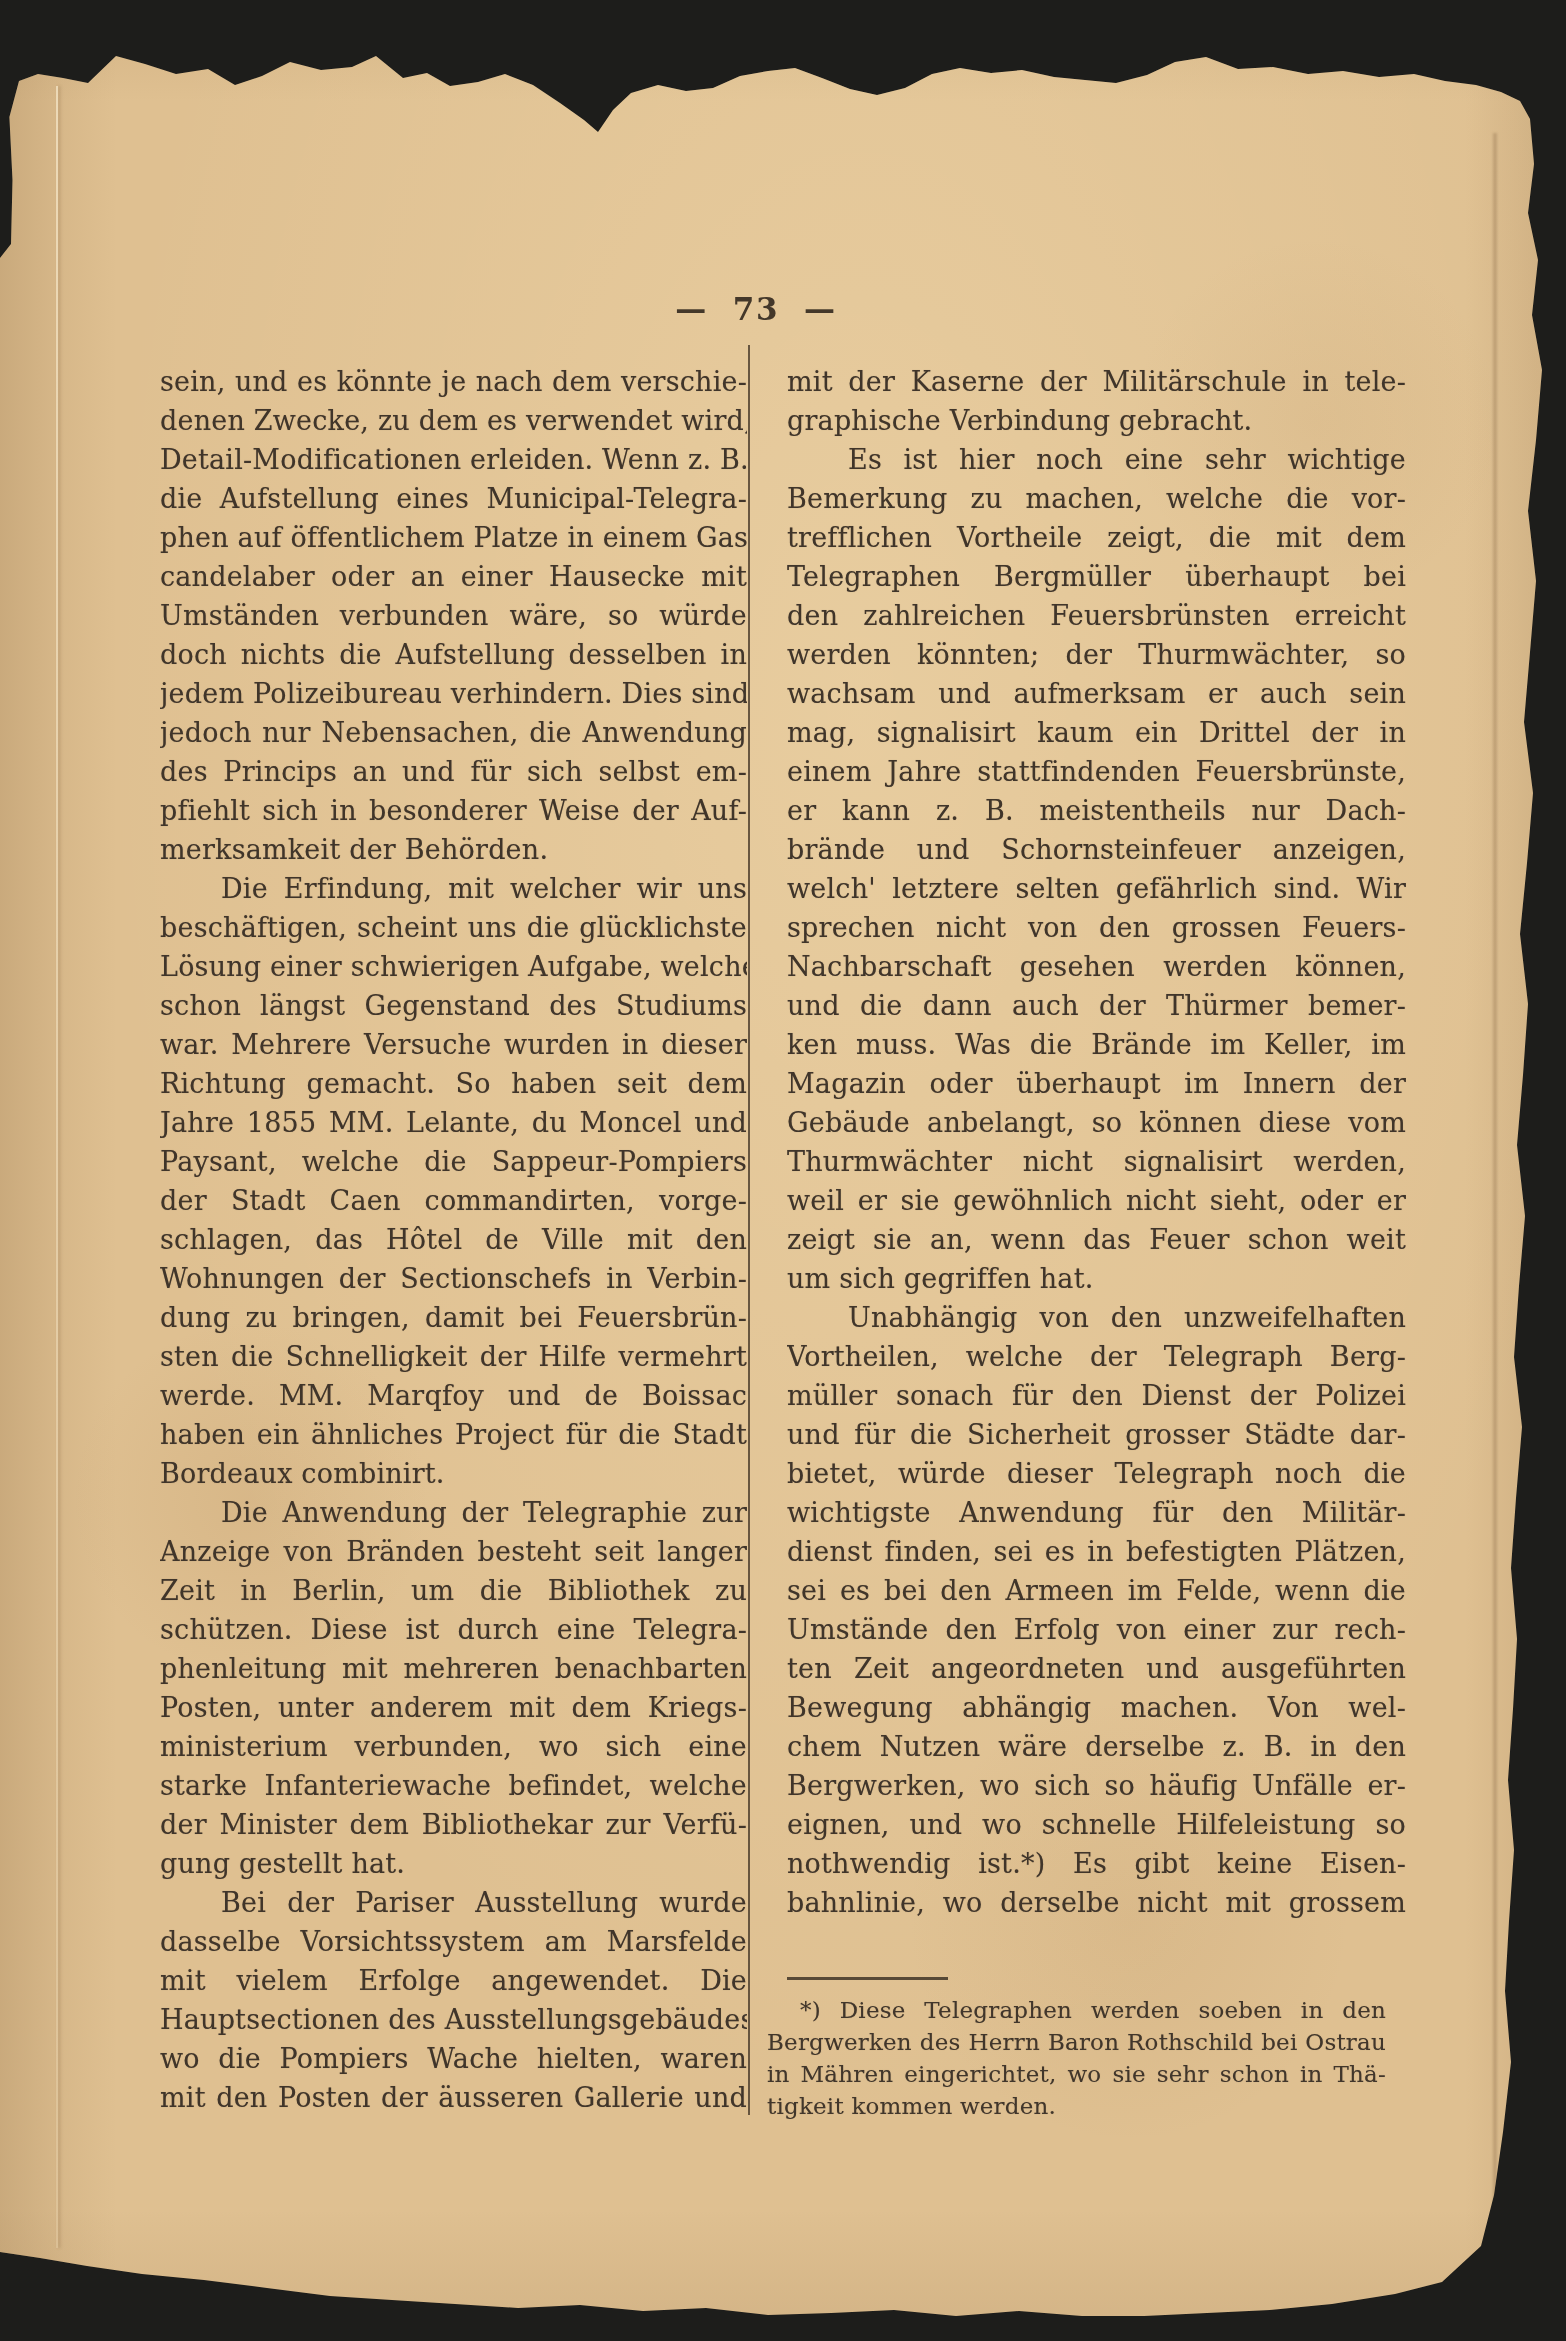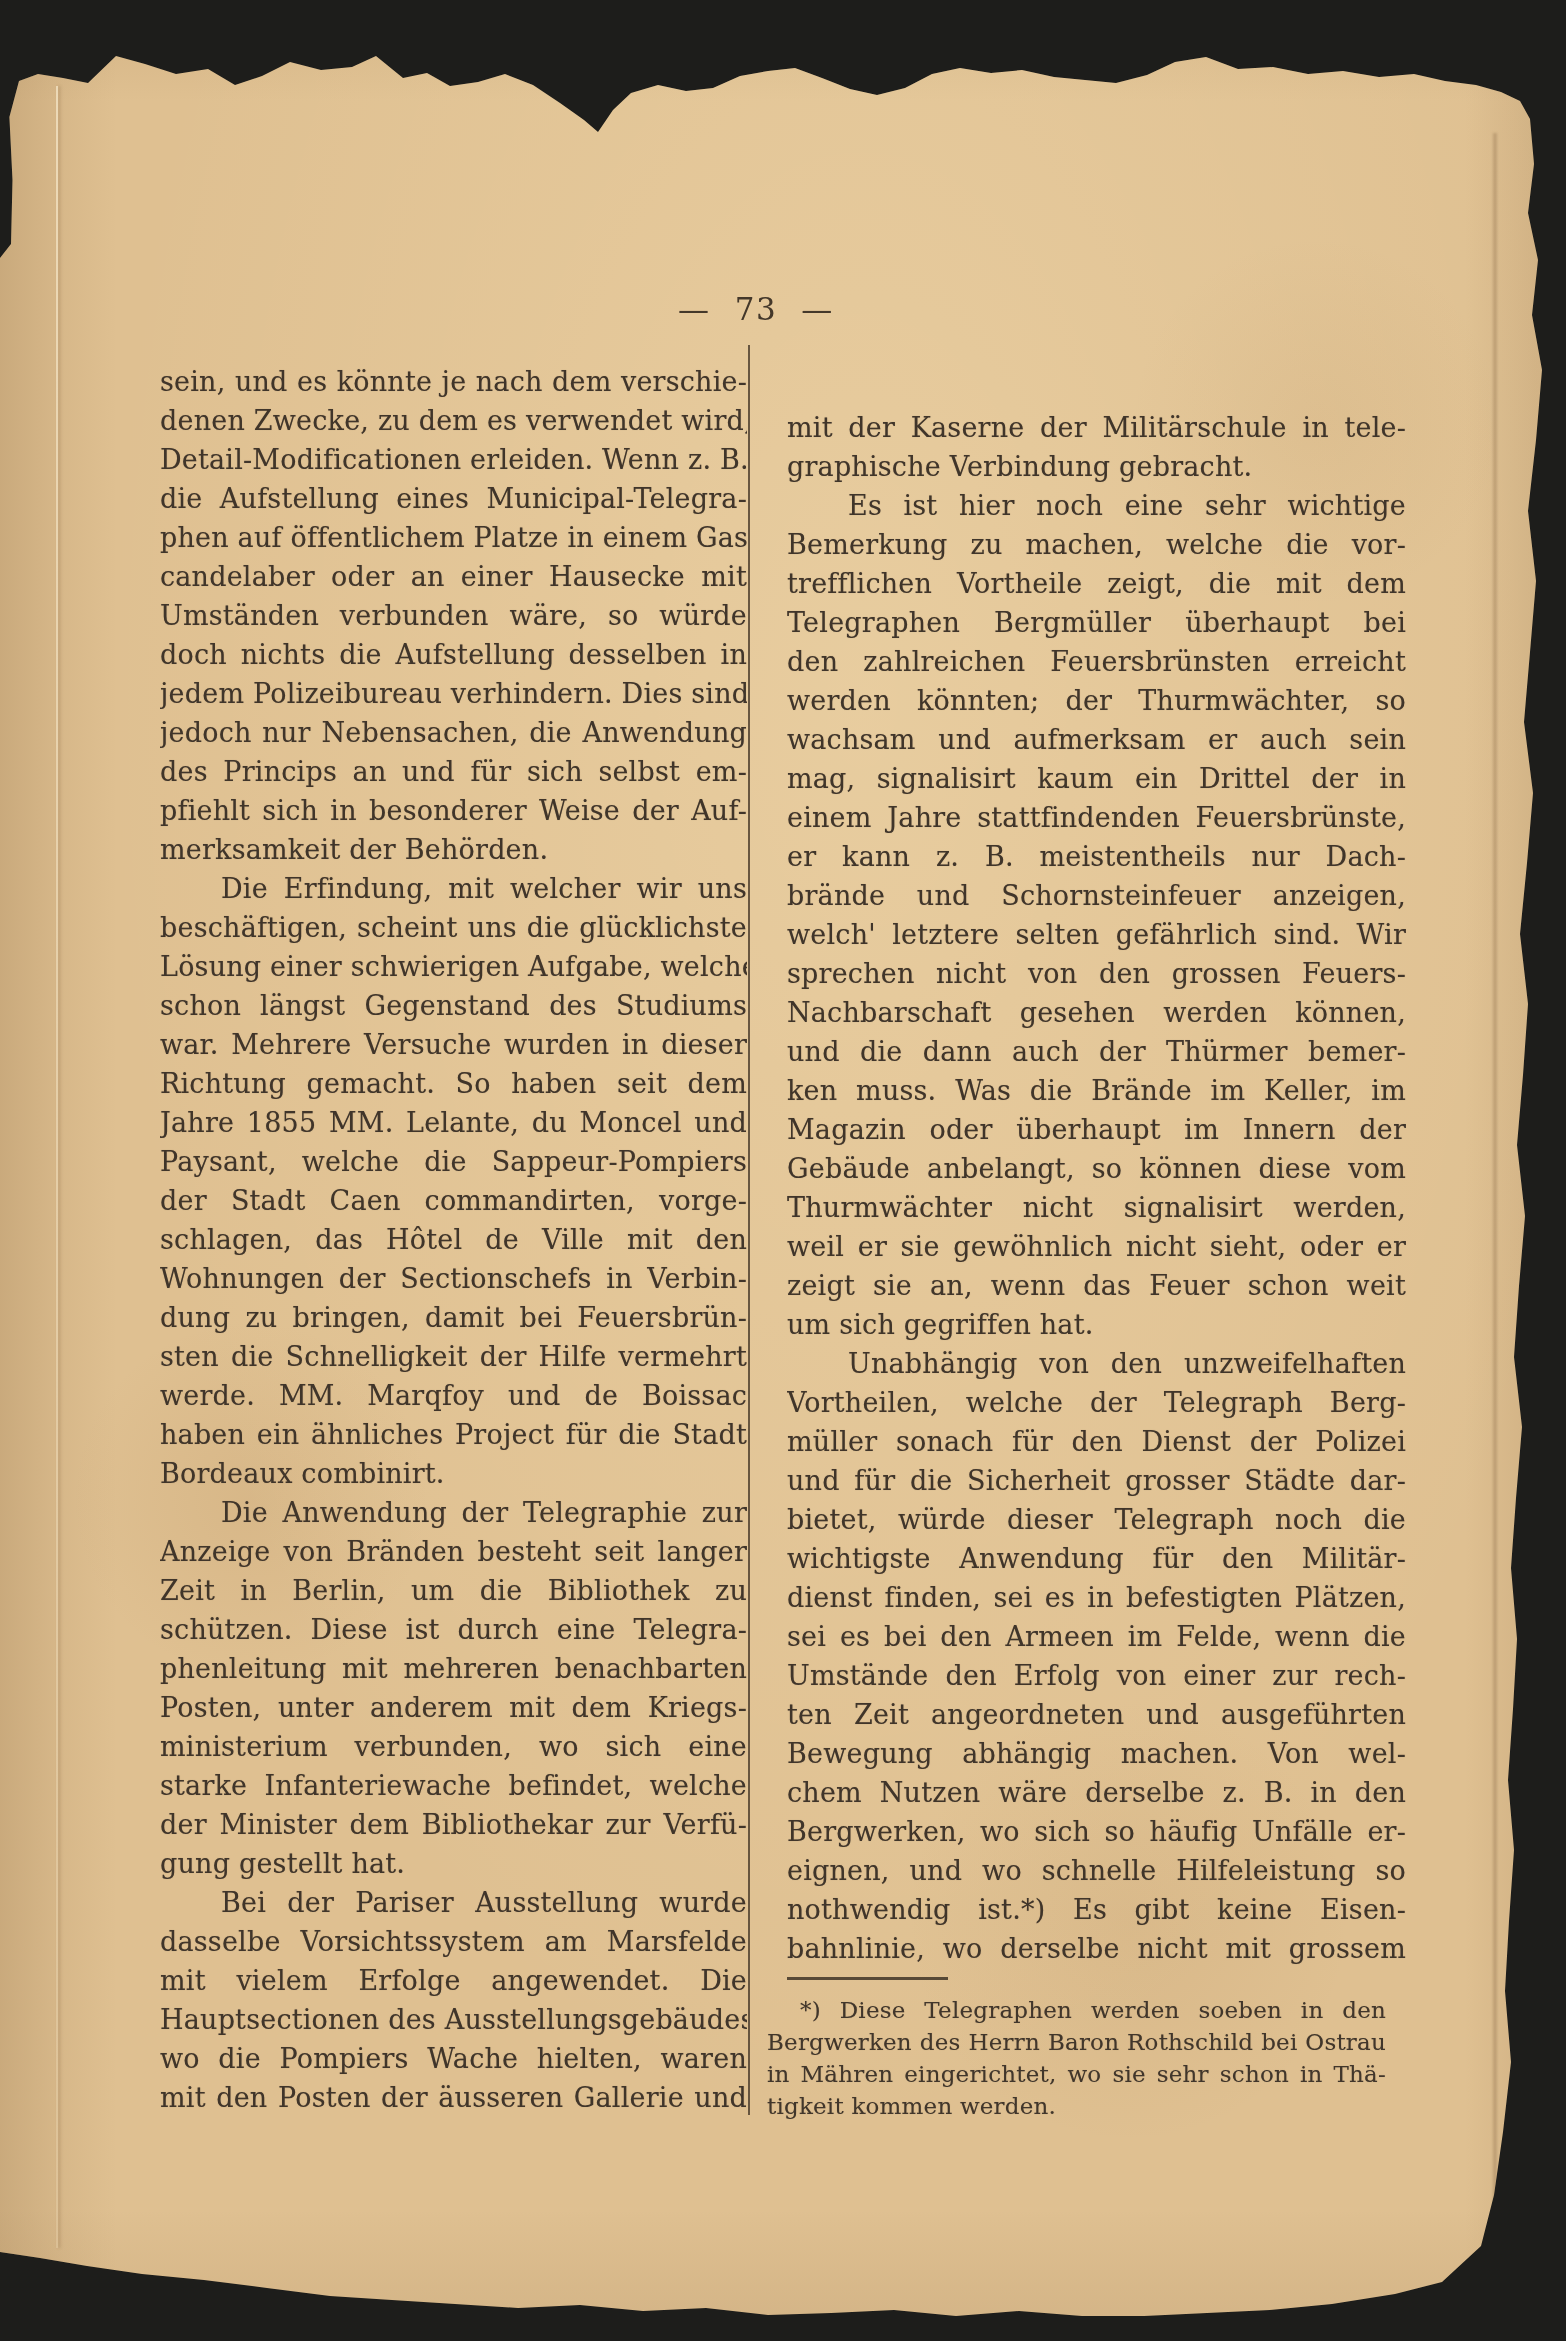--- a/index.html
+++ b/index.html
@@ -29,30 +29,30 @@
     box-shadow:2.3px 0 3.1px rgba(110,80,45,0.28);
   }
   .edge-shadow-right{
     position:absolute;left:1493px;top:133px;width:3.9px;height:2068px;
     background:rgba(100,70,40,0.22);
     filter:blur(0.8px);
   }
   .page-number{
     position:absolute;left:756px;top:290px;transform:translateX(-50%);
     height:39px;line-height:39px;
-    font-size:31px;font-weight:400;color:#44382a;
+    font-size:31px;font-weight:700;color:#44382a;
     word-spacing:12.5px;letter-spacing:1.6px;white-space:nowrap;
   }
   .col{
     position:absolute;top:362px;
     font-size:27px;color:#40352a;letter-spacing:0.2px;
     text-shadow:0 0 0.8px rgba(64,53,42,0.35);
   }
   #col-left{left:160px;width:587px;}
-  #col-right{left:787px;width:619px;margin-top:46px;}
+  #col-right{left:787px;width:619px;}
   .para{margin:0;}
   .line{
     height:39px;line-height:39px;
     text-align:justify;text-align-last:justify;
     overflow:hidden;white-space:nowrap;
   }
   .line.endp{text-align-last:left;}
   .line.indent{padding-left:61px;}
   .divider{
     position:absolute;left:748px;top:345px;width:2.3px;height:1770px;

